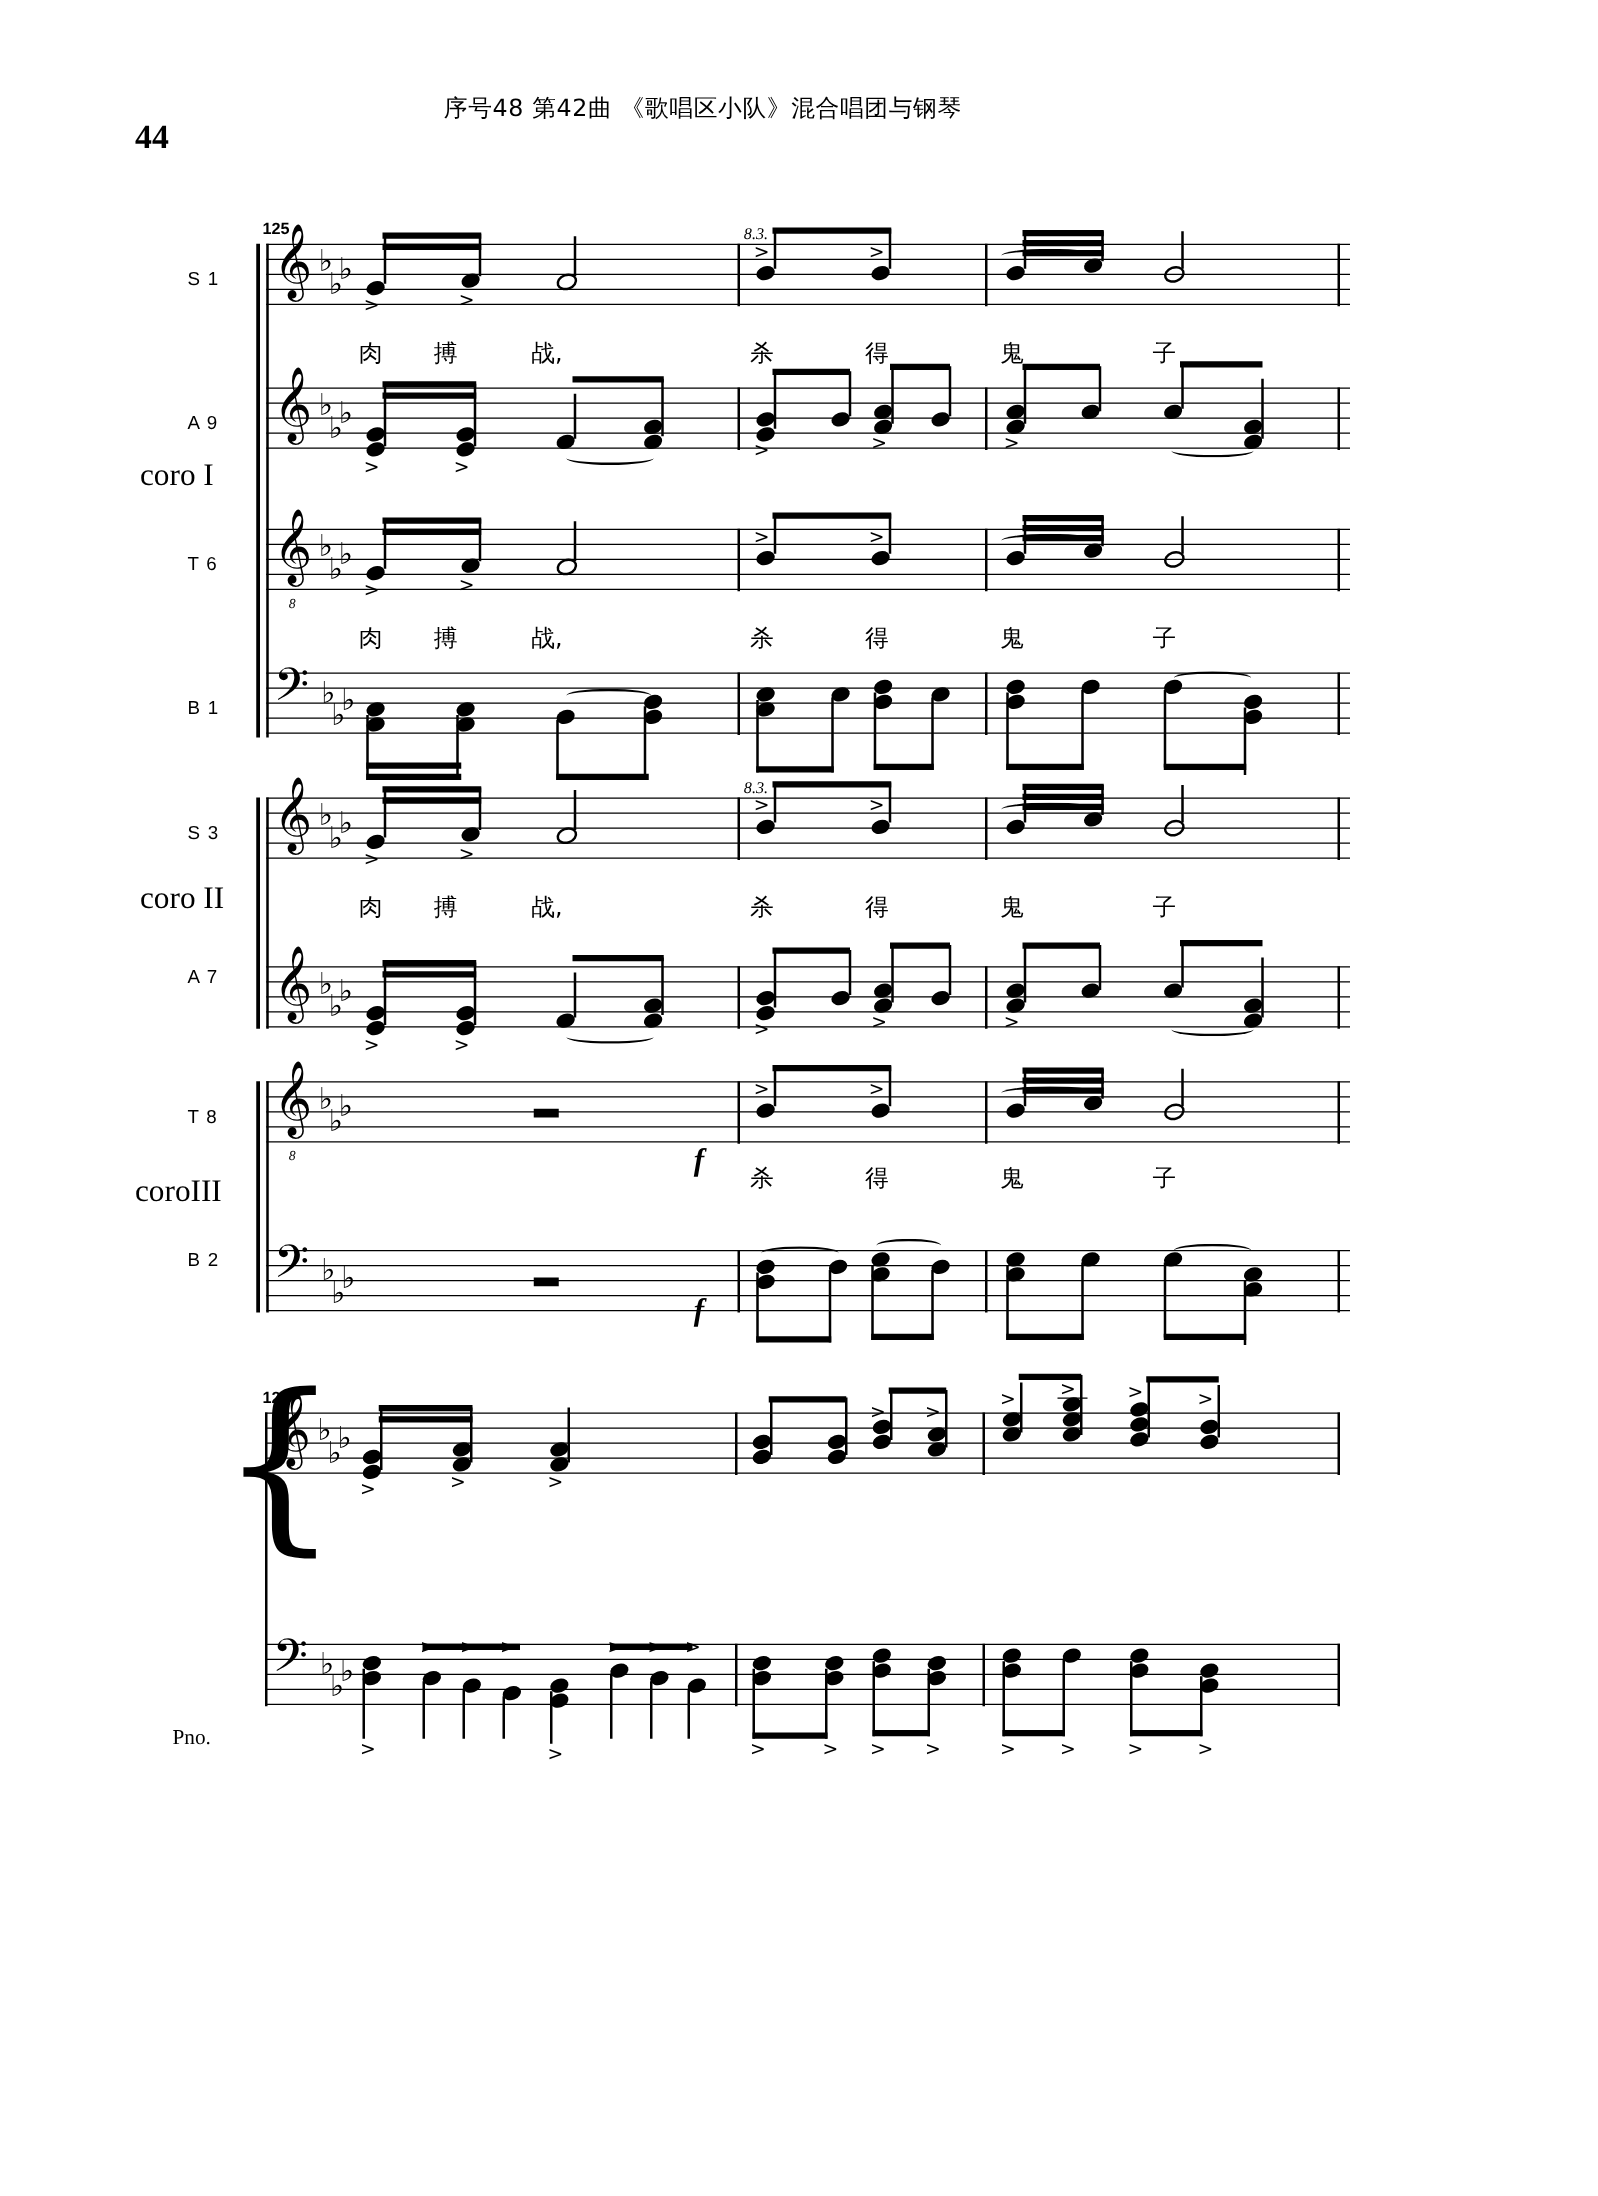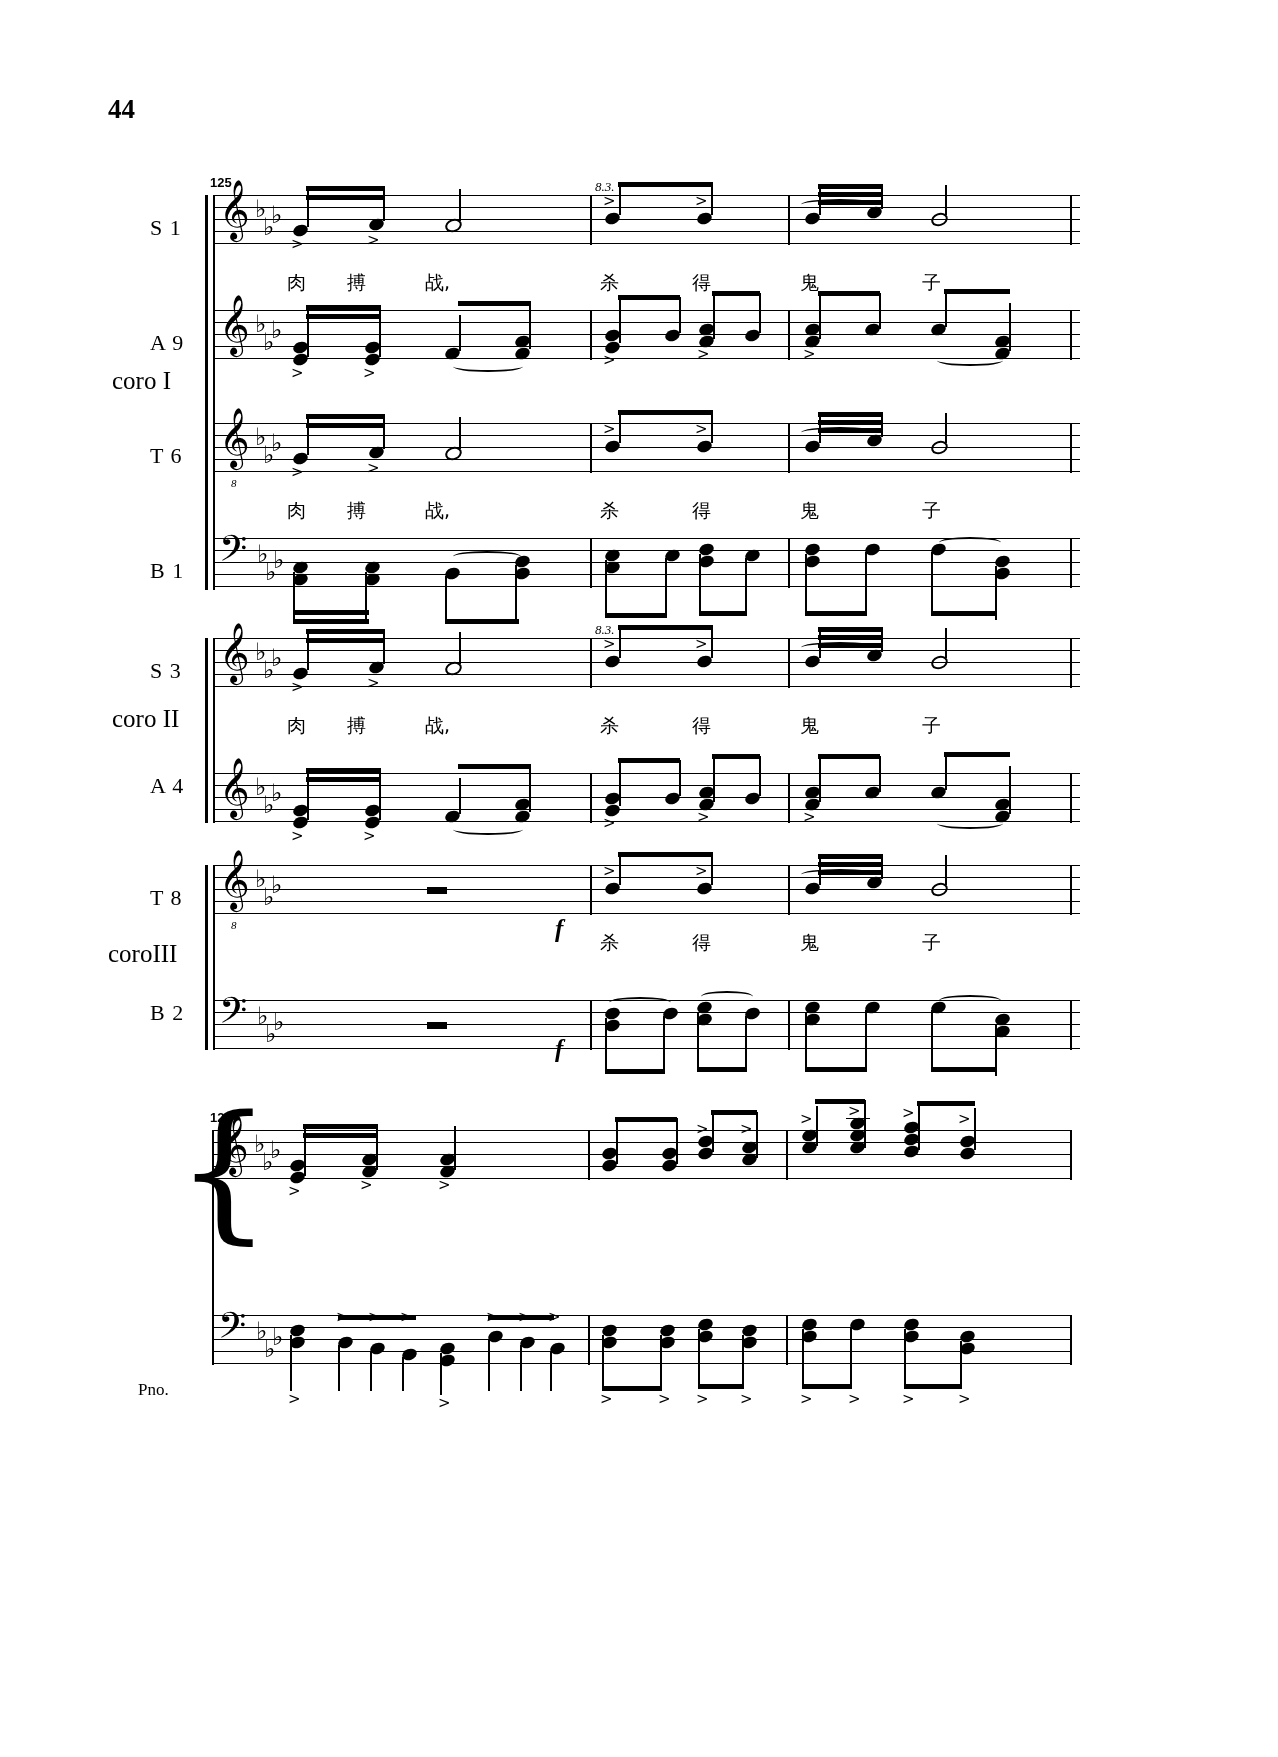--- a/index.html
+++ b/index.html
@@ -13,21 +13,21 @@
   .title-line.l2{padding-left:10px;}
 
   
   .system{position:absolute;}
   .staff{position:absolute;left:0;top:0;}
   .staff .ln{position:absolute;left:0;height:1px;background:#000;}
   .barline{position:absolute;width:2px;background:#000;}
   .heavy{position:absolute;width:3px;background:#000;}
 
   .grp-label{position:absolute;font-size:25px;font-family:"Liberation Serif",serif;letter-spacing:0px;}
-  .pt-label{position:absolute;font-size:22px;font-family:Liberation Serif, serif;letter-spacing:1px;}
+  .pt-label{position:absolute;font-size:15px;font-family:Liberation Sans, sans-serif;letter-spacing:1px;}
   .pno-label{position:absolute;font-size:17px;font-family:"Liberation Serif",serif;}
 
   .clef{position:absolute;font-family:"DejaVu Sans",sans-serif;line-height:1;}
   .gclef{font-size:52px;}
   .fclef{font-size:44px;}
   .clef8{position:absolute;font-size:11px;font-style:italic;}
 
   .flat{position:absolute;font-family:"DejaVu Sans",sans-serif;font-size:24px;line-height:1;}
 
   .measnum{position:absolute;font-size:13px;font-family:"Liberation Sans",sans-serif;font-weight:bold;}
@@ -48,20 +48,21 @@
   .brace{position:absolute;font-size:150px;font-family:"DejaVu Serif",serif;line-height:1;}
   .wm{position:absolute;right:28px;bottom:22px;font-size:11px;color:#e3e3e3;letter-spacing:2px;}
 </style>
 </head>
 <body>
 
 <div class="page">
 
   <div class="page-num">44</div>
   <div class="title-block">
+    <div class="title-line l2">序号48       第42曲  《歌唱区小队》混合唱团与钢琴</div>
   </div>
 
   <div class="system" style="left:205px;top:195px;width:875px;height:400px;">
 
     <div class="heavy" style="left:0;top:0;height:395px;"></div>
     <div class="barline" style="left:8px;top:0;height:395px;"></div>
 
     <div class="staff" style="left:8px;top:0;width:867px;height:50px;">
       <div class="ln" style="top:0px;width:867px;"></div>
       <div class="ln" style="top:12px;width:867px;"></div>
@@ -409,21 +410,21 @@
       <div class="stem" style="left:740px;top:116px;height:36px;"></div>
     <div class="nh" style="left:790px;top:161px;"></div>
       <div class="nh" style="left:790px;top:173px;"></div>
     <div class="stem" style="left:804px;top:128px;height:48px;"></div>
     <div class="beam" style="left:739px;top:114px;width:66px;"></div>
     <div class="tie" style="left:732px;top:180px;width:66px;"></div>
     <div class="accent" style="left:598px;top:172px;">&gt;</div>
   </div>
 
   <div class="pt-label" style="left:150px;top:658px;">S 3</div>
-  <div class="pt-label" style="left:150px;top:773px;">A 4</div>
+  <div class="pt-label" style="left:150px;top:773px;">A 7</div>
   <div class="grp-label" style="left:112px;top:705px;">coro II</div>
 
   <div class="lyric" style="left:287px;top:713px;">肉</div>
   <div class="lyric" style="left:347px;top:713px;">搏</div>
   <div class="lyric" style="left:425px;top:713px;">战,</div>
   <div class="lyric" style="left:600px;top:713px;">杀</div>
   <div class="lyric" style="left:692px;top:713px;">得</div>
   <div class="lyric" style="left:800px;top:713px;">鬼</div>
   <div class="lyric" style="left:922px;top:713px;">子</div>
 

